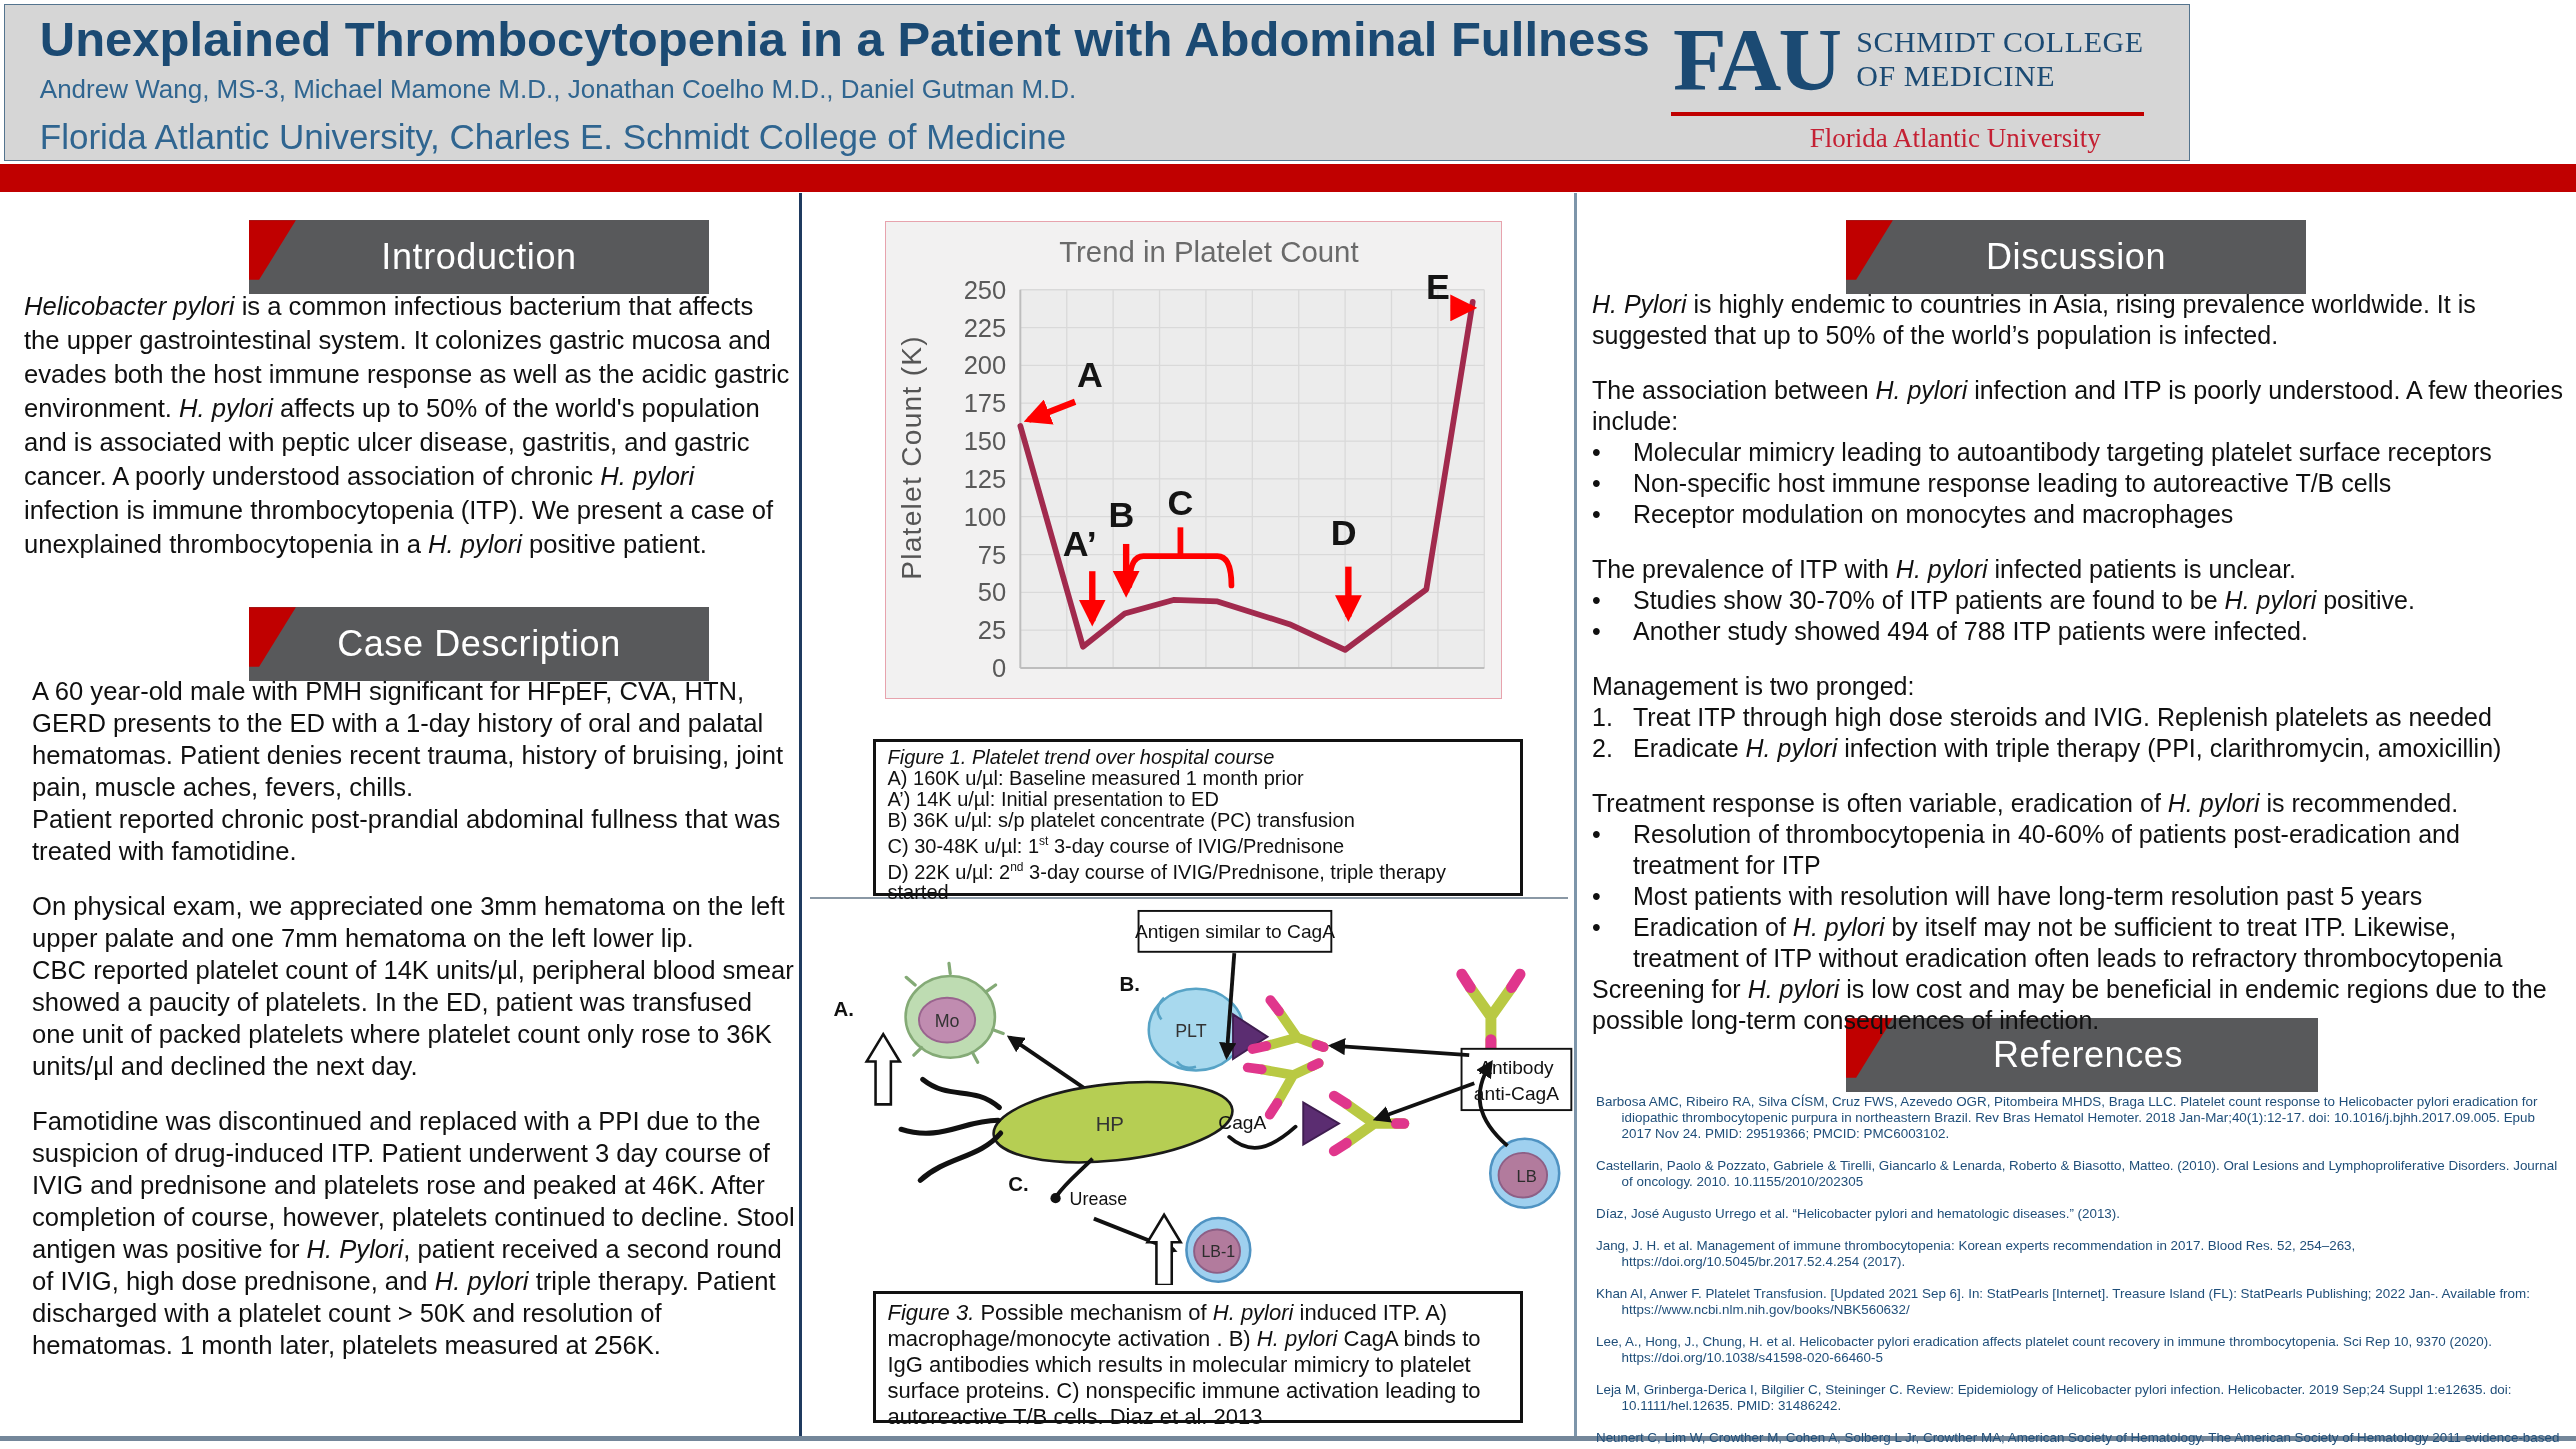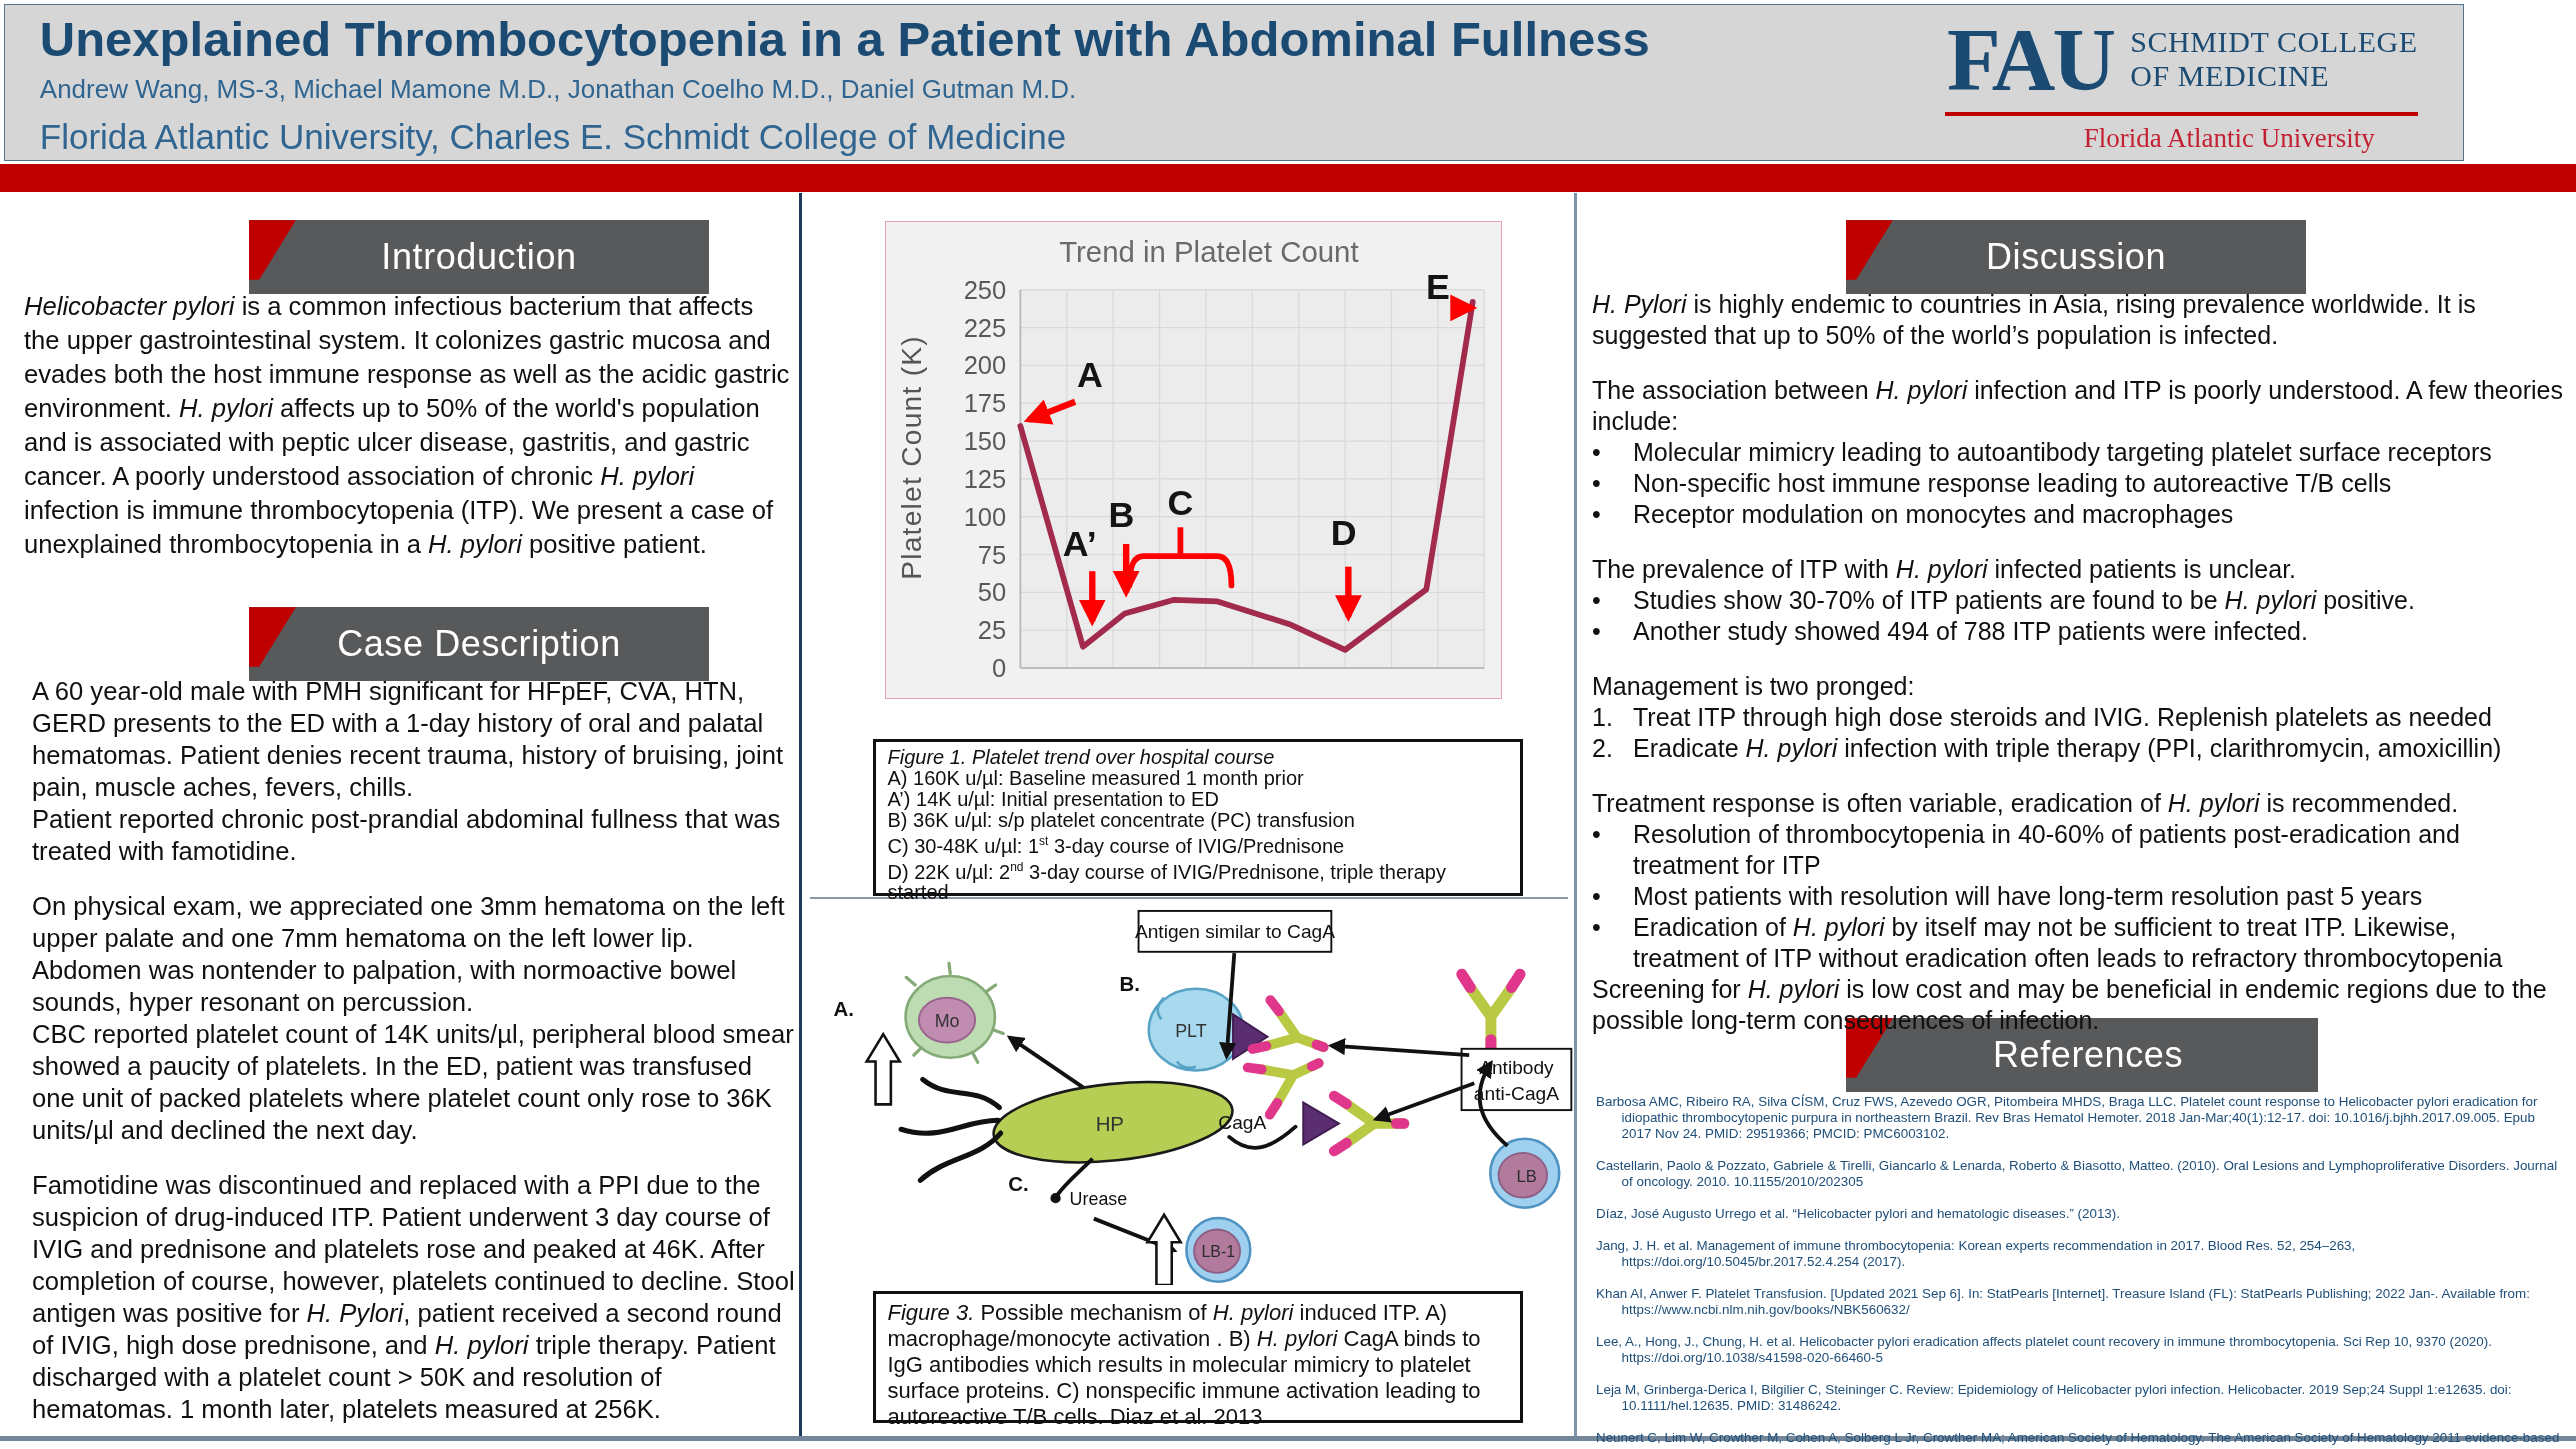--- a/index.html
+++ b/index.html
@@ -1,20 +1,20 @@
 <!DOCTYPE html>
 <html style="font-size:10.2px"><head>
 <meta charset="utf-8">
 <style>
   html,body{margin:0;padding:0;background:#ffffff;width:2576px;height:1449px;overflow:hidden;
     font-family:"Liberation Sans",sans-serif;}
   .poster{position:relative;width:2576px;height:1449px;background:#ffffff;}
 
   
-  .header{position:absolute;left:3.8px;top:3.8px;width:2460px;height:157px;background:#d6d6d6;
+  .header{position:absolute;left:3.8px;top:3.8px;width:2186px;height:157px;background:#d6d6d6;
     border:1.3px solid #54748e;box-sizing:border-box;}
   .title{position:absolute;left:35px;top:6.4px;font-size:49px;font-weight:bold;color:#1b4a73;}
   .authors{position:absolute;left:35px;top:69px;font-size:26px;color:#2f6590;}
   .affil{position:absolute;left:35px;top:112px;font-size:35px;color:#2f6590;}
   .logo{position:absolute;right:45px;top:11.5px;width:473px;}
   .logo-row{display:flex;justify-content:flex-end;align-items:flex-start;gap:16.6px;}
   .fau{font-family:"Liberation Serif",serif;font-weight:bold;font-size:88px;line-height:1;color:#1b4a73;letter-spacing:-2.6px;}
   .college{font-family:"Liberation Serif",serif;font-size:30px;line-height:1.12;color:#1b4a73;
     text-transform:uppercase;letter-spacing:0.6px;margin-top:9px;}
   .logo-rule{height:4.5px;background:#c00000;margin:7.7px 0 6.4px 0;}
@@ -116,21 +116,20 @@
       </svg>
     <span>References</span>
   </div>
 
   <div id="intro-body" class="flow"><i>Helicobacter pylori</i><span> is a common infectious bacterium that affects the upper gastrointestinal system. It colonizes gastric mucosa and evades both the host immune response as well as the acidic gastric environment. </span><i>H. pylori</i><span> affects up to 50% of the world's population and is associated with peptic ulcer disease, gastritis, and gastric cancer.  A poorly understood association of chronic </span><i>H. pylori</i><span> infection is immune thrombocytopenia (ITP). We present a case of unexplained thrombocytopenia in a </span><i>H. pylori</i><span> positive patient.</span></div>
   <div id="case-body" class="flow">
       <div class="para"><span>A 60 year-old male with PMH significant for HFpEF, CVA, HTN, GERD presents to the ED with a 1-day history of oral and palatal hematomas. Patient denies recent trauma, history of bruising, joint pain, muscle aches, fevers, chills.</span></div>
       <div class="para"><span>Patient reported chronic post-prandial abdominal fullness that was treated with famotidine.</span></div>
       <div class="gap"></div>
       <div class="para"><span>On physical exam, we appreciated one 3mm hematoma on the left upper palate and one 7mm hematoma on the left lower lip.</span></div>
-      <div class="para"><span>Abdomen was nontender to palpation, with normoactive bowel sounds, hyper resonant on percussion.</span></div>
       <div class="para"><span>CBC reported platelet count of 14K units/µl, peripheral blood smear showed a paucity of platelets. In the ED, patient was transfused one unit of packed platelets where platelet count only rose to 36K units/µl and declined the next day.</span></div>
       <div class="gap"></div>
       <div class="para"><span>Famotidine was discontinued and replaced with a PPI due to the suspicion of drug-induced ITP. Patient underwent 3 day course of IVIG and prednisone and platelets rose and peaked at 46K. After completion of course, however, platelets continued to decline. Stool antigen was positive for </span><i>H. Pylori</i><span>, patient received a second round of IVIG, high dose prednisone, and </span><i>H. pylori</i><span> triple therapy. Patient discharged with a platelet count &gt; 50K and resolution of hematomas. 1 month later, platelets measured at 256K.</span></div>
     </div>
 
   <div class="chart-box">
     <svg id="chart-svg" width="617" height="478" viewBox="0 0 965 748">
       <g id="chart-dyn">
           <defs>
             <marker id="arrow-red" viewBox="0 0 10 10" refX="8" refY="5" markerWidth="4.2" markerHeight="4.2" orient="auto-start-reverse">

